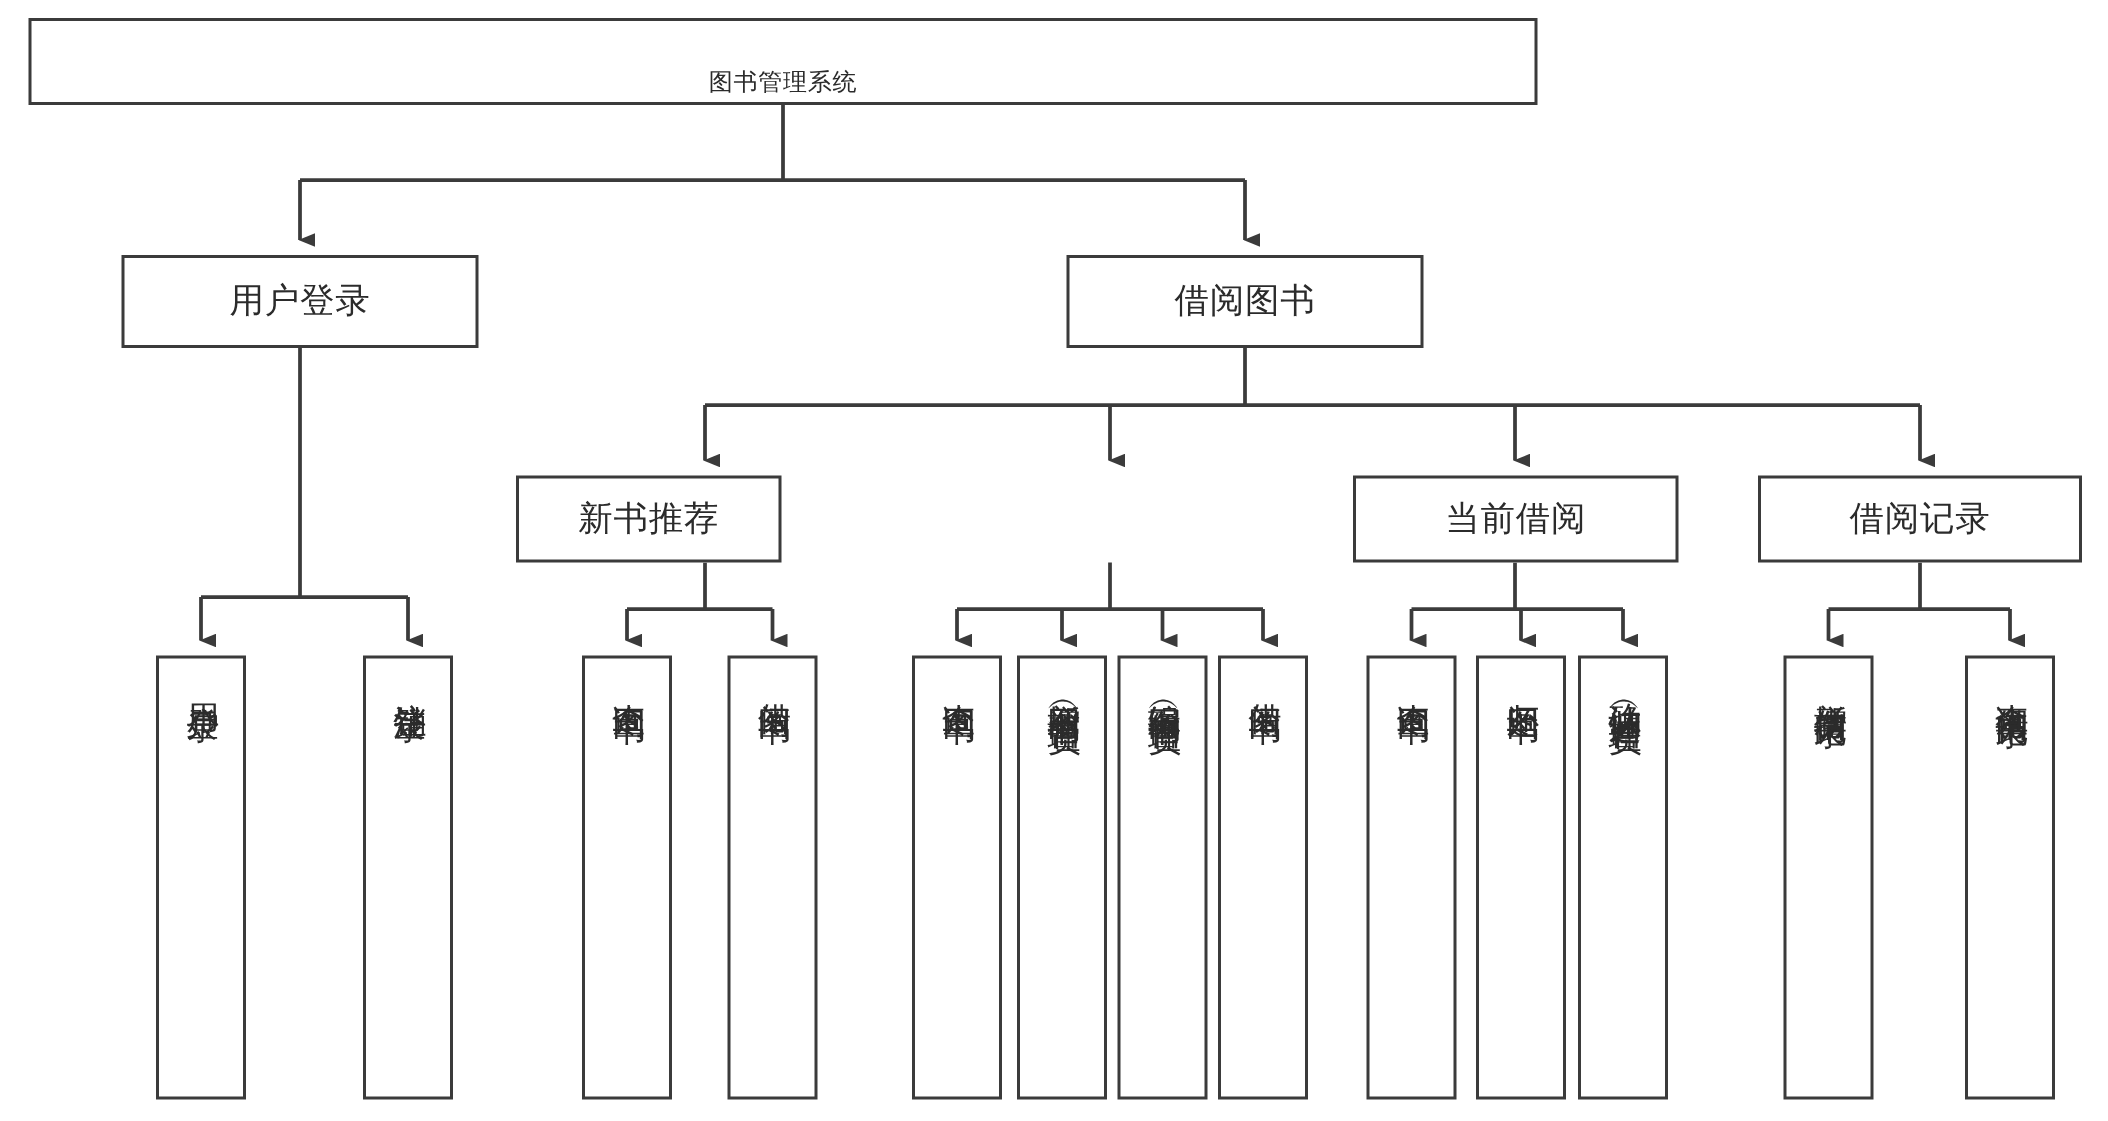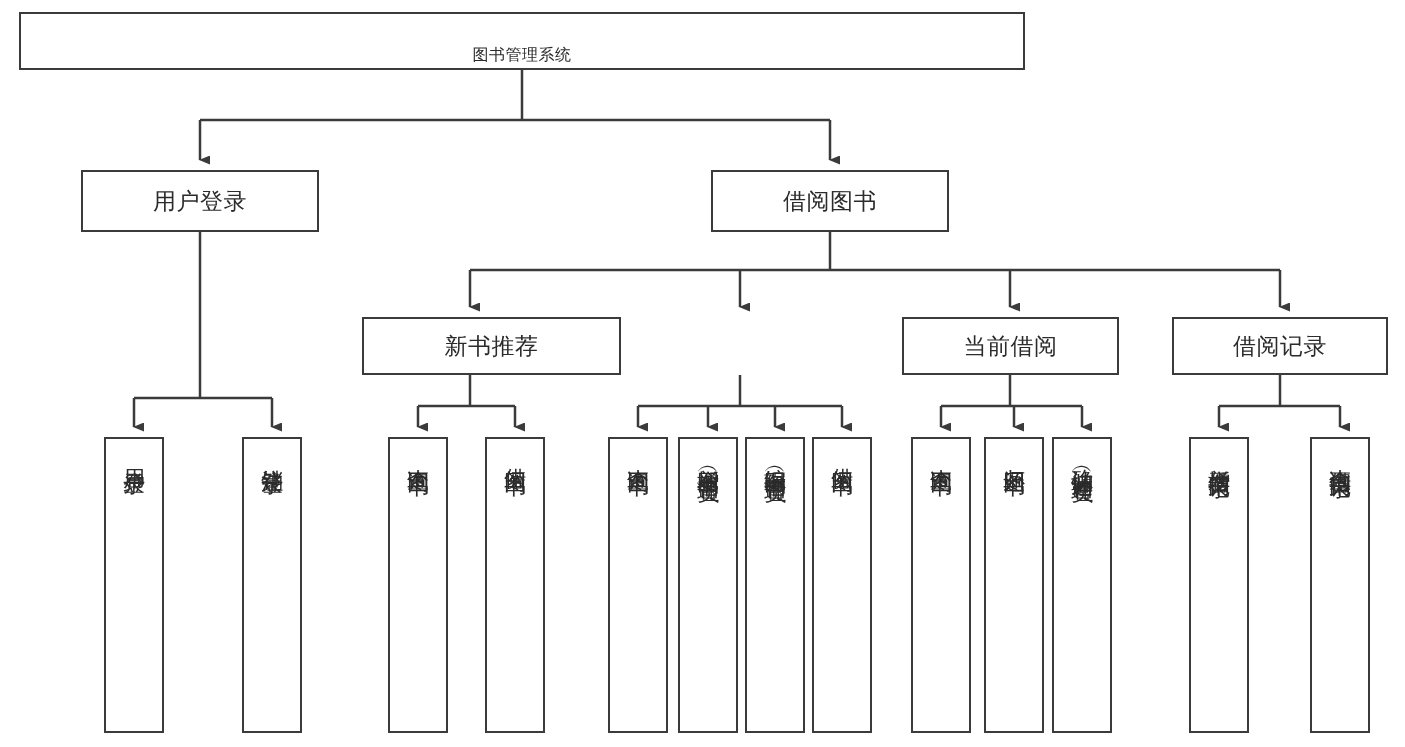--- a/index.html
+++ b/index.html
@@ -149,21 +149,21 @@
     <span class="node-label">图书管理系统</span>
   </div>
 
   <div class="node-box level-two" style="left:81px; top:170px; width:238px; height:62px;">
     <span class="node-label">用户登录</span>
   </div>
   <div class="node-box level-two" style="left:711px; top:170px; width:238px; height:62px;">
     <span class="node-label">借阅图书</span>
   </div>
 
-  <div class="node-box level-three" style="left:362px; top:317px; width:259px; height:58px;">
+  <div class="node-box level-three" style="left:344px; top:317px; width:177px; height:58px;">
     <span class="node-label">新书推荐</span>
   </div>
   <div class="node-box level-three" style="left:1172px; top:317px; width:216px; height:58px;">
     <span class="node-label">借阅记录</span>
   </div>
   <div class="node-box level-three" style="left:902px; top:317px; width:217px; height:58px;">
     <span class="node-label">当前借阅</span>
   </div>
 
   <div class="leaf-box" style="left:104px; top:437px; width:60px; height:296px;">

